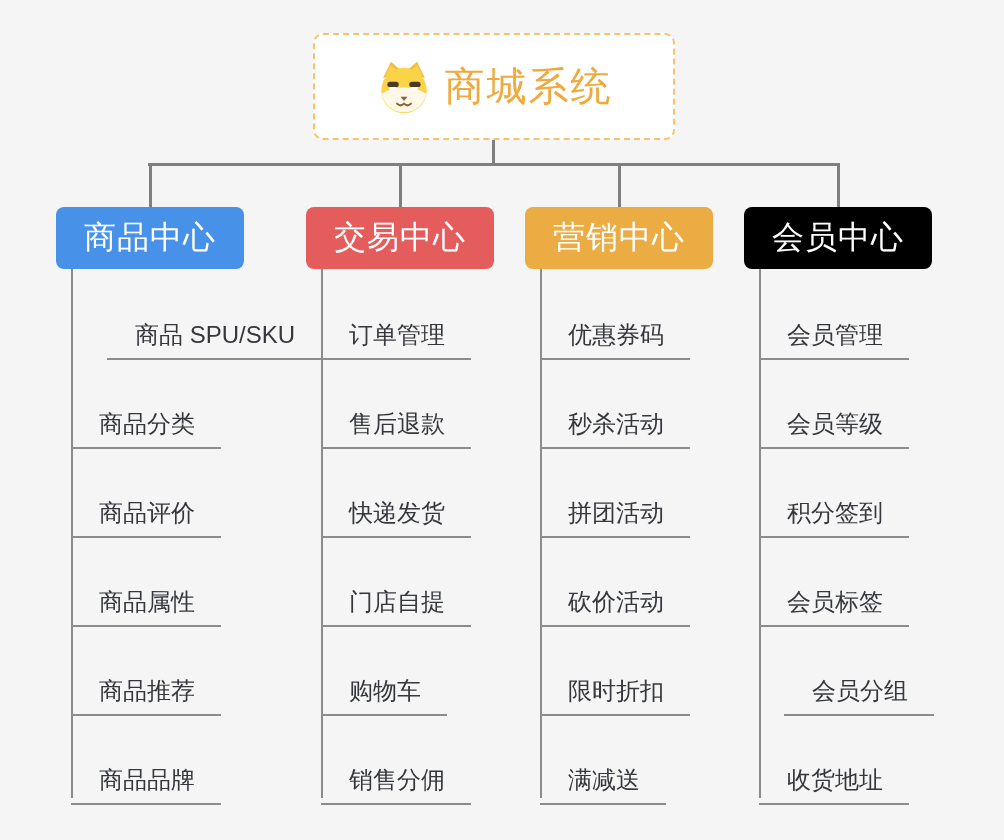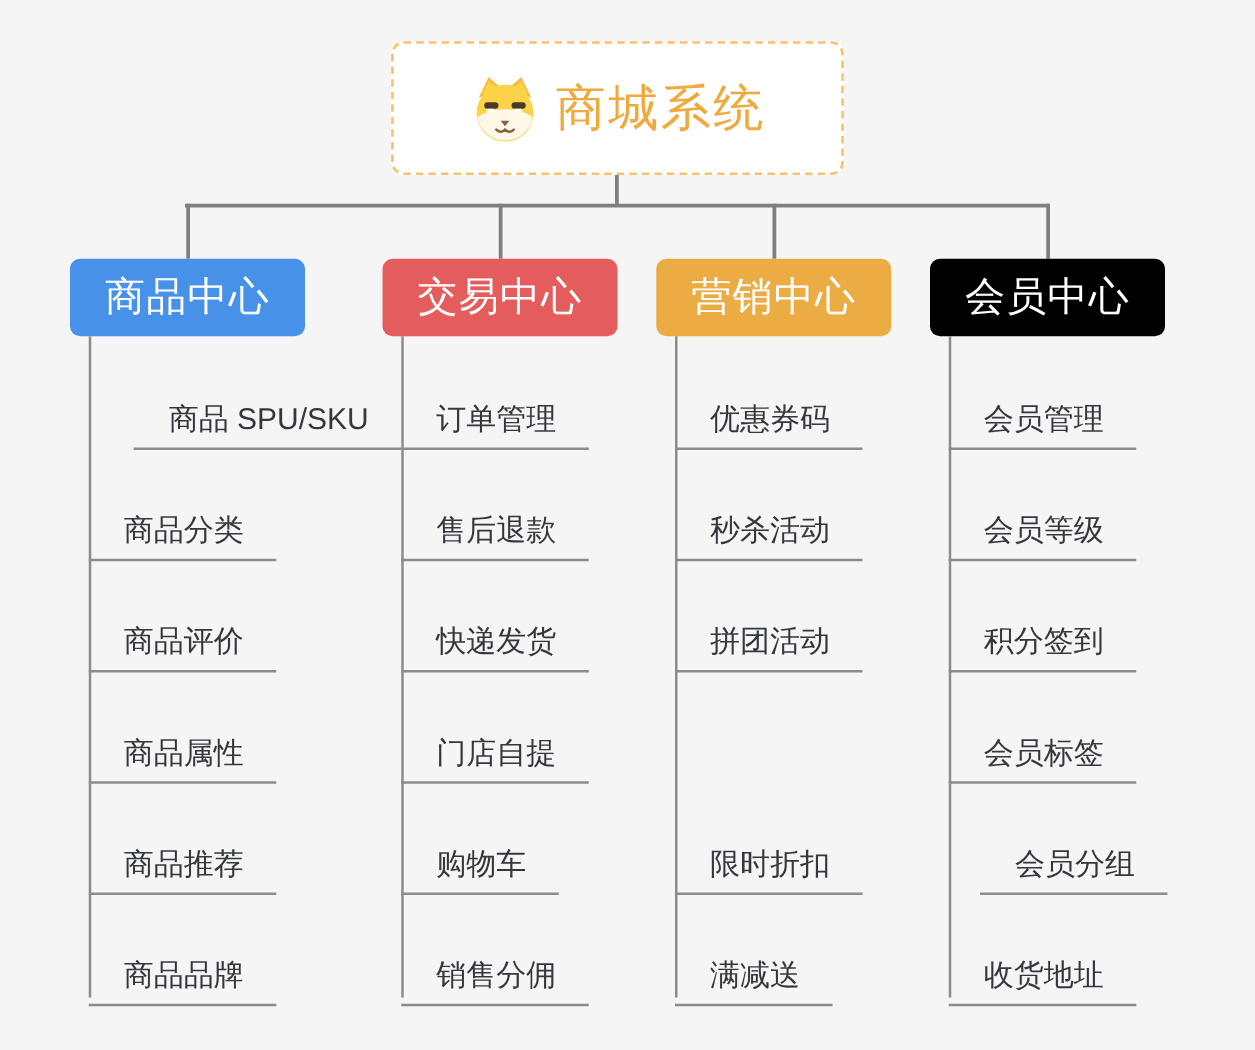--- a/index.html
+++ b/index.html
@@ -113,20 +113,21 @@
     <div class="leaf" style="left: 321px; top: 661px;">购物车</div>
     <div class="leaf" style="left: 321px; top: 750px;">销售分佣</div>
     <div class="conn" style="left: 617.5px; top: 163px; width: 3px; height: 44px;"></div>
     <div class="branch-box" style="left: 525px; background: rgb(236, 172, 68);">
       <span>营销中心</span>
     </div>
     <div class="spine" style="left: 540px; top: 269px; height: 529px;"></div>
     <div class="leaf" style="left: 540px; top: 305px;">优惠券码</div>
     <div class="leaf" style="left: 540px; top: 394px;">秒杀活动</div>
     <div class="leaf" style="left: 540px; top: 483px; padding-left: 28px;">拼团活动</div>
+    <div class="leaf" style="left: 540px; top: 572px;">砍价活动</div>
     <div class="leaf" style="left: 540px; top: 661px;">限时折扣</div>
     <div class="leaf" style="left: 540px; top: 750px;">满减送</div>
     <div class="conn" style="left: 836.5px; top: 163px; width: 3px; height: 44px;"></div>
     <div class="branch-box" style="left: 744px; background: #000000;">
       <span>会员中心</span>
     </div>
     <div class="spine" style="left: 759px; top: 269px; height: 529px;"></div>
     <div class="leaf" style="left: 759px; top: 305px;">会员管理</div>
     <div class="leaf" style="left: 759px; top: 394px;">会员等级</div>
     <div class="leaf" style="left: 759px; top: 483px;">积分签到</div>

